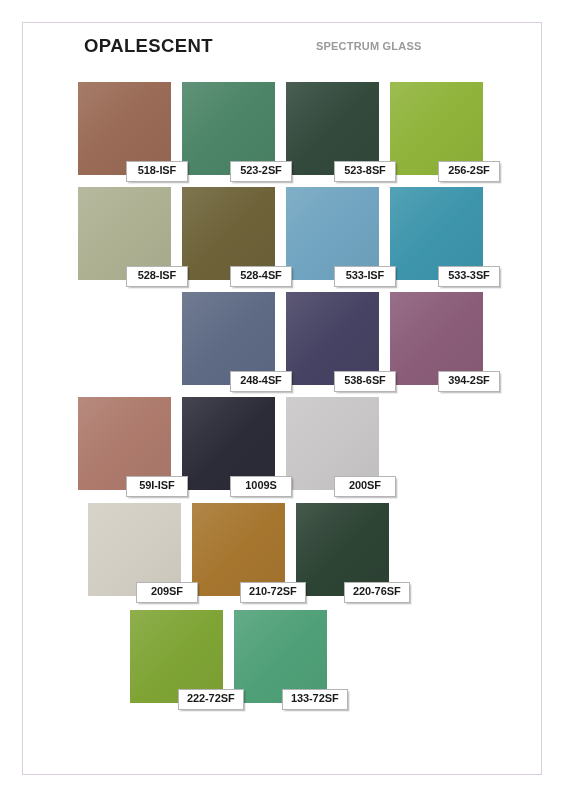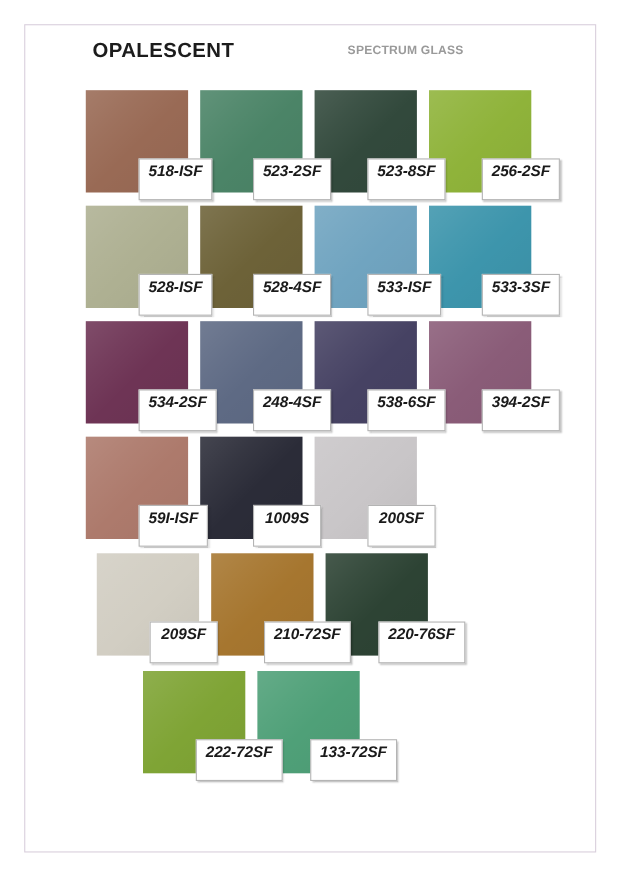--- a/index.html
+++ b/index.html
@@ -90,32 +90,31 @@
         rgba(255,255,255,0.05) 28%,
         rgba(255,255,255,0.00) 52%,
         rgba(0,0,0,0.045) 100%);
   }
 
   .swatch-label {
     position: absolute;
     left: 48px;
     bottom: -7px;
     min-width: 62px;
-    padding: 2px 8px 18px 8px;
+    padding: 2px 8px 5px 8px;
     background: #ffffff;
     border: 1px solid #b4b4b4;
     box-shadow: 1.5px 1.5px 1.5px rgba(0,0,0,0.22);
-    font-size: 14px;
+    font-size: 11px;
     font-weight: bold;
     letter-spacing: -0.1px;
     color: #1a1a1a;
     text-align: center;
     white-space: nowrap;
     z-index: 5;
-    font-style: italic;
   }
 </style>
 </head>
 <body>
 
 <div id="page">
 
   <div id="page-frame"></div>
 
   <div id="header">
@@ -149,24 +148,20 @@
         <div class="swatch-label">528-4SF</div>
       </div>
       <div class="swatch" style="left: 286px; top: 187px;">
         <div class="swatch-color" style="background: rgb(112, 164, 192);"></div>
         <div class="swatch-label">533-ISF</div>
       </div>
       <div class="swatch" style="left: 390px; top: 187px;">
         <div class="swatch-color" style="background: rgb(61, 149, 172);"></div>
         <div class="swatch-label">533-3SF</div>
       </div>
-      <div class="swatch" style="left: 78px; top: 292px;">
-        <div class="swatch-color" style="background: rgb(110, 52, 85);"></div>
-        <div class="swatch-label">534-2SF</div>
-      </div>
       <div class="swatch" style="left: 182px; top: 292px;">
         <div class="swatch-color" style="background: rgb(94, 106, 132);"></div>
         <div class="swatch-label">248-4SF</div>
       </div>
       <div class="swatch" style="left: 286px; top: 292px;">
         <div class="swatch-color" style="background: rgb(70, 66, 99);"></div>
         <div class="swatch-label">538-6SF</div>
       </div>
       <div class="swatch" style="left: 390px; top: 292px;">
         <div class="swatch-color" style="background: rgb(138, 92, 120);"></div>

